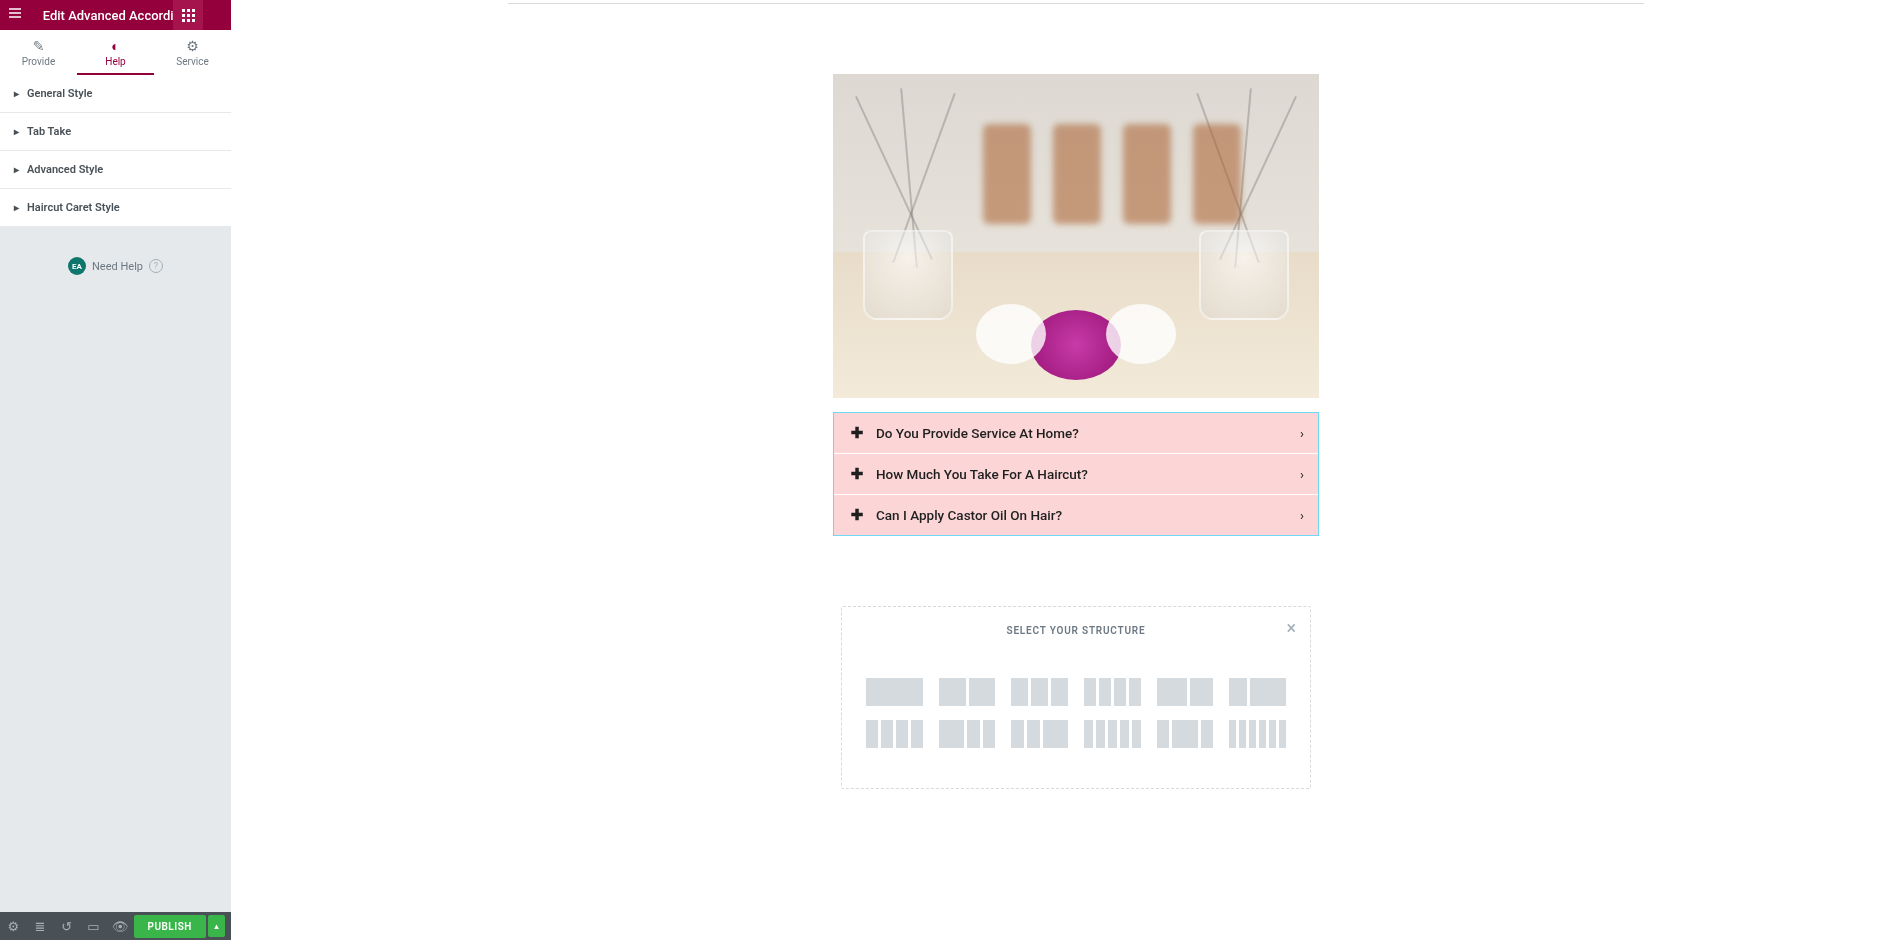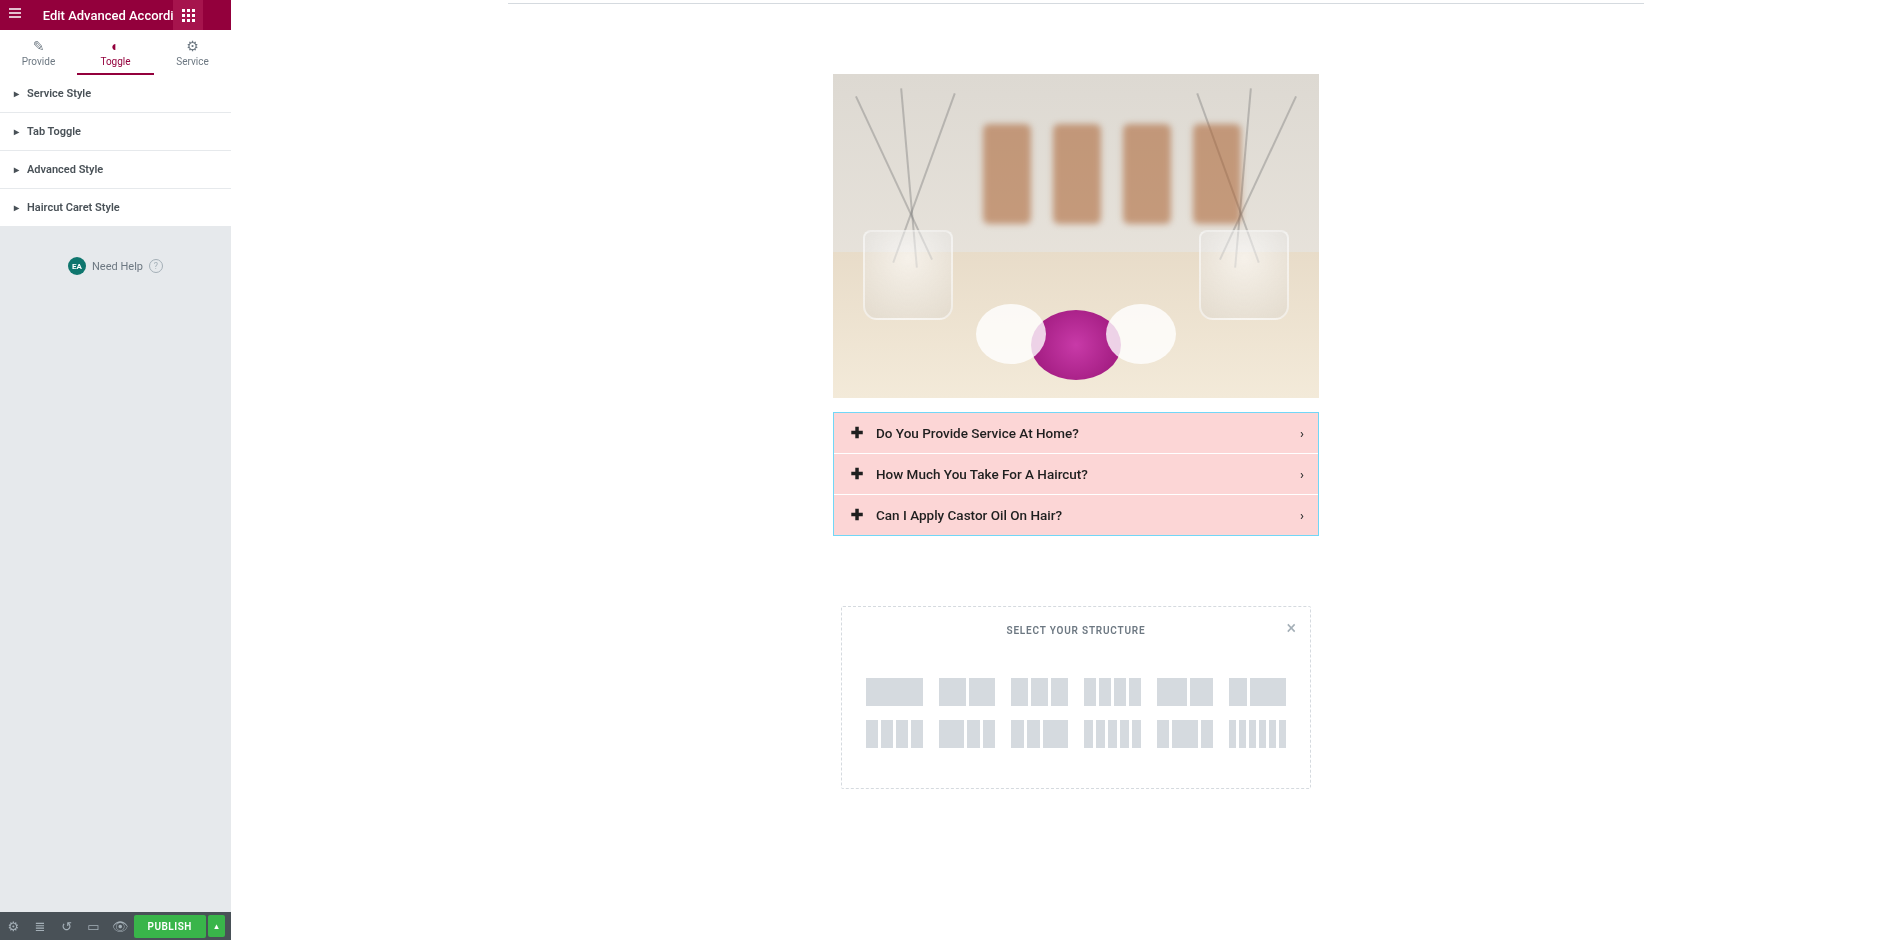--- a/index.html
+++ b/index.html
@@ -104,36 +104,36 @@
     </div>
   </div>
 
   <div class="tabs">
     <div class="tab">
       <span class="ico">✎</span>
       <span>Provide</span>
     </div>
     <div class="tab active">
       <span class="ico">◐</span>
-      <span>Toggle</span>
+      <span>Help</span>
     </div>
     <div class="tab">
       <span class="ico">⚙</span>
       <span>Service</span>
     </div>
   </div>
 
   <div class="panel-sections">
     <div class="section-item">
       <span class="caret">▸</span>
-      <span>Service Style</span>
-    </div>
-    <div class="section-item">
-      <span class="caret">▸</span>
-      <span>Tab Toggle</span>
+      <span>General Style</span>
+    </div>
+    <div class="section-item">
+      <span class="caret">▸</span>
+      <span>Tab Take</span>
     </div>
     <div class="section-item">
       <span class="caret">▸</span>
       <span>Advanced Style</span>
     </div>
     <div class="section-item">
       <span class="caret">▸</span>
       <span>Haircut Caret Style</span>
     </div>
   </div>

